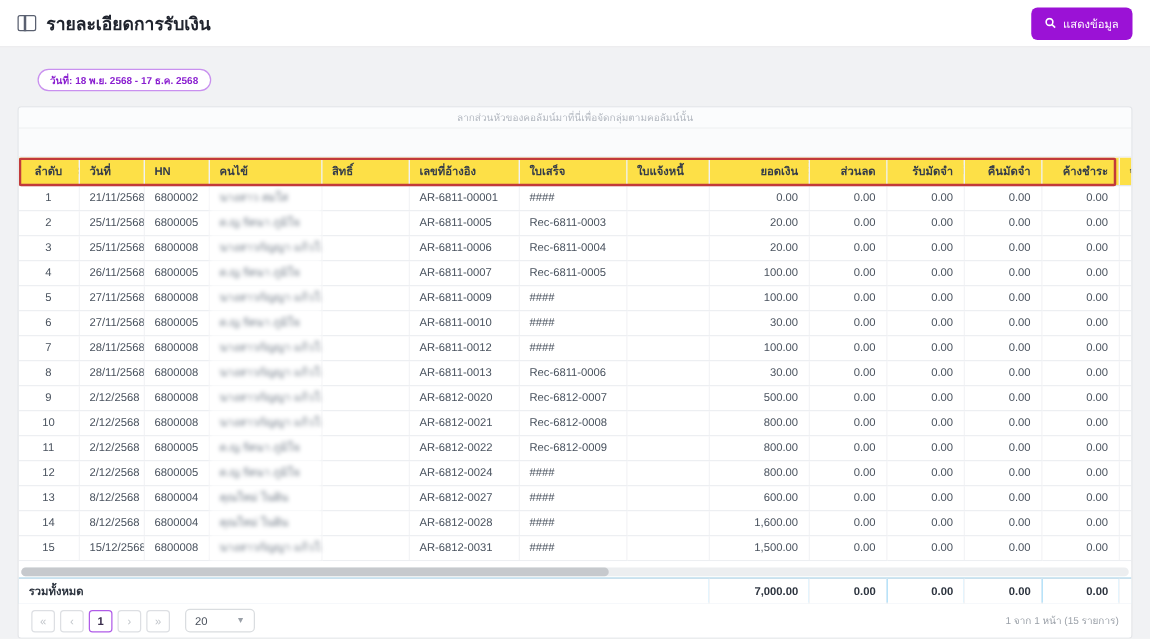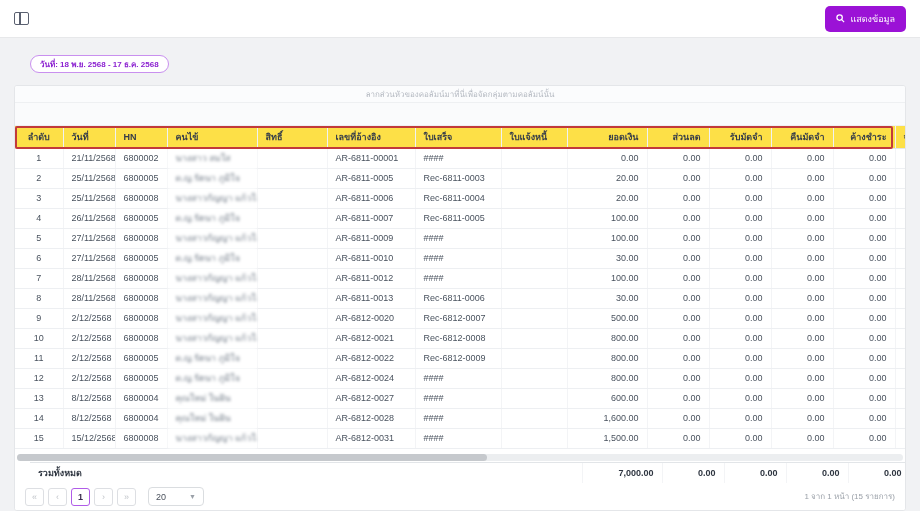--- a/index.html
+++ b/index.html
@@ -48,40 +48,41 @@
   .ctr { text-align:center; }
   td.patient { filter:blur(1.6px); color:#707a86; }
   .annotation-box { position:absolute; left:0; top:0; width:878px; height:23px;
     border:2px solid #c23a3a; border-radius:2px; pointer-events:none; z-index:4; }
 
   .filler { flex:1; background:#fff; }
   .hscroll { height:10px; background:#fff; display:flex; align-items:center; padding:0 2px; }
   .hscroll .track { width:100%; height:7px; background:#eceef0; border-radius:4px; position:relative; }
   .hscroll .thumb { position:absolute; left:0; top:0; height:7px; width:53%; background:#c6c9cd; border-radius:4px; cursor:pointer; }
 
-  .totals-row { height:21px; background:#7dd3fc; border-top:1px solid #e2e5e8; border-bottom:1px solid #e7e9ec;margin-left:15px; }
+  .totals-row { height:21px; background:#7dd3fc; border-top:1px solid #e2e5e8; border-bottom:1px solid #e7e9ec; }
   .totals-row table { font-weight:bold; color:#2e3540; }
   .totals-row td { height:20px; padding:0 8px; white-space:nowrap; }
 
   .pager { height:27px; background:#fff; display:flex; align-items:center; padding:0 10px; gap:4px; }
   .pbtn { width:19px; height:18px; border:1px solid #dddfe3; border-radius:3px; background:#fff;
     color:#c0c4c9; font-size:9px; display:flex; align-items:center; justify-content:center; cursor:pointer; }
   .pbtn.active { border:1.5px solid #b05ce8; color:#3a2d4d; font-weight:bold; }
   .psize { margin-left:8px; width:56px; height:19px; border:1px solid #dadde0; border-radius:4px;
     display:flex; align-items:center; justify-content:space-between; padding:0 7px;
     font-size:9px; color:#4a515c; cursor:pointer; }
   .psize .chev { font-size:7px; color:#9aa0a8; }
   .pager .spacer { flex:1; }
   .pager .info { font-size:8px; color:#9aa0a8; }
 </style>
 </head>
 <body>
 
 <div class="appbar">
   <span class="panel-ic"></span>
+  <h1>รายละเอียดการรับเงิน</h1>
   <span class="spacer"></span>
   <button class="btn-primary">
     <svg width="9" height="9" viewBox="0 0 10 10">
       <circle cx="4" cy="4" r="3" fill="none" stroke="#fff" stroke-width="1.4"></circle>
       <line x1="6.3" y1="6.3" x2="9" y2="9" stroke="#fff" stroke-width="1.4"></line>
     </svg>
     <span>แสดงข้อมูล</span>
   </button>
 </div>
 

